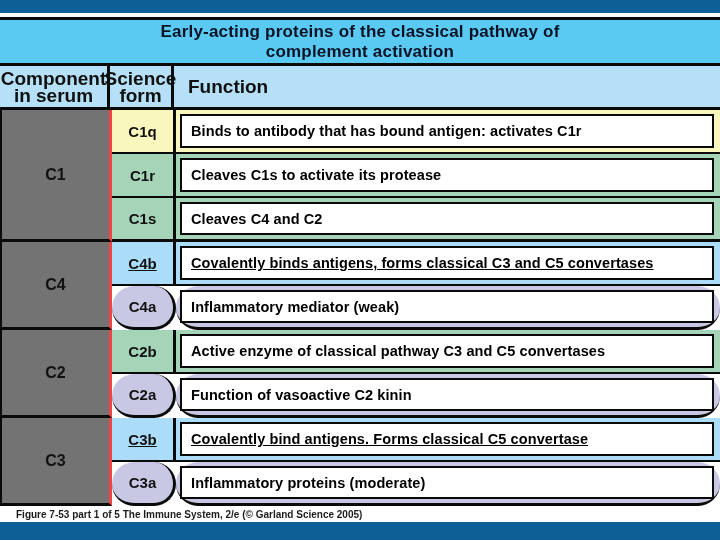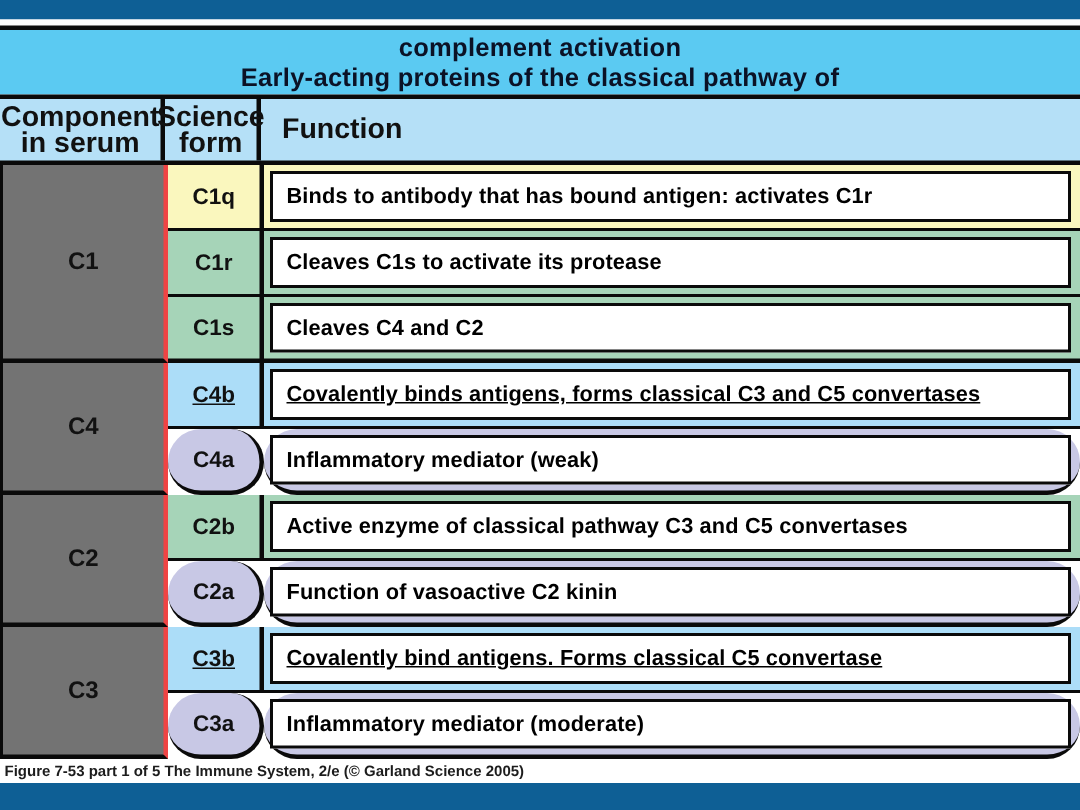--- a/index.html
+++ b/index.html
@@ -69,36 +69,36 @@
   }
   
   .tint-yellow{background:#faf7be;}
   .tint-green{background:#a6d4b8;}
   .tint-blue{background:#acddf8;text-decoration:underline;}
   .tint-lavender{background:#c8c8e5;border-radius:22px;}
   
   .caption-strip{
     flex:none;height:16px;background:#ffffff;
     display:flex;align-items:center;
-    font-weight:bold;font-size:10px;color:#1c1c1c;padding-left:3px;
+    font-weight:bold;font-size:10px;color:#1c1c1c;padding-left:16px;
   }
   .bar-bottom{flex:1;background:#0e5f95;}
 </style>
 </head>
 <body>
 
 <div class="stage">
 
   <div class="bar-top"></div>
   <div class="gap-white"></div>
   <div class="line-black"></div>
 
   <div class="title-band">
+    <div class="t-line">Early-acting proteins of the classical pathway of</div>
     <div class="t-line">complement activation</div>
-    <div class="t-line">Early-acting proteins of the classical pathway of</div>
   </div>
 
   <div class="thead">
     <div class="th th-comp">Component in serum</div>
     <div class="th th-form">Science form</div>
     <div class="th th-func">Function</div>
   </div>
 
   <div class="tbody">
 
@@ -136,21 +136,21 @@
       <div class="func-box">Function of vasoactive C2 kinin</div>
     </div>
 
     <div class="comp-cell span-2">C3</div>
     <div class="form-cell tint-blue">C3b</div>
     <div class="func-cell tint-blue">
       <div class="func-box">Covalently bind antigens. Forms classical C5 convertase</div>
     </div>
     <div class="form-cell tint-lavender group-end">C3a</div>
     <div class="func-cell tint-lavender group-end">
-      <div class="func-box">Inflammatory mediator (moderate)</div>
+      <div class="func-box">Inflammatory proteins (moderate)</div>
     </div>
 
   </div>
 
   <div class="caption-strip">
     <span>Figure 7-53 part 1 of 5  The Immune System, 2/e (© Garland Science 2005)</span>
   </div>
   <div class="bar-bottom"></div>
 
 </div>

